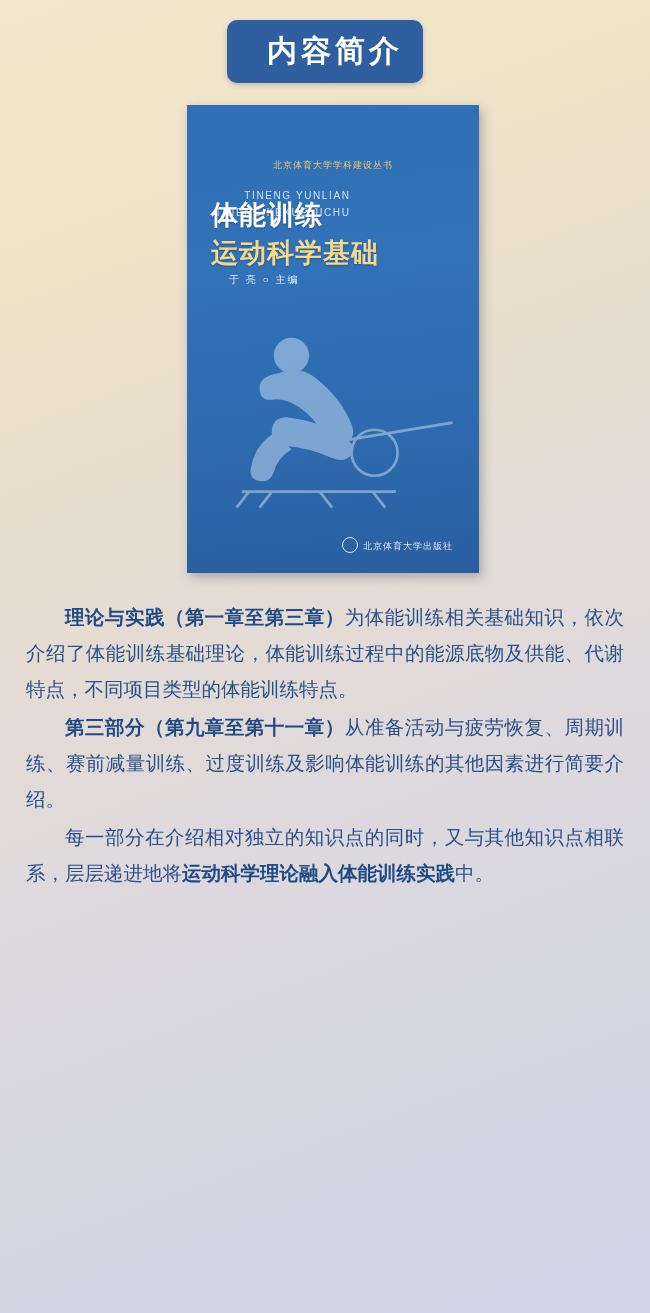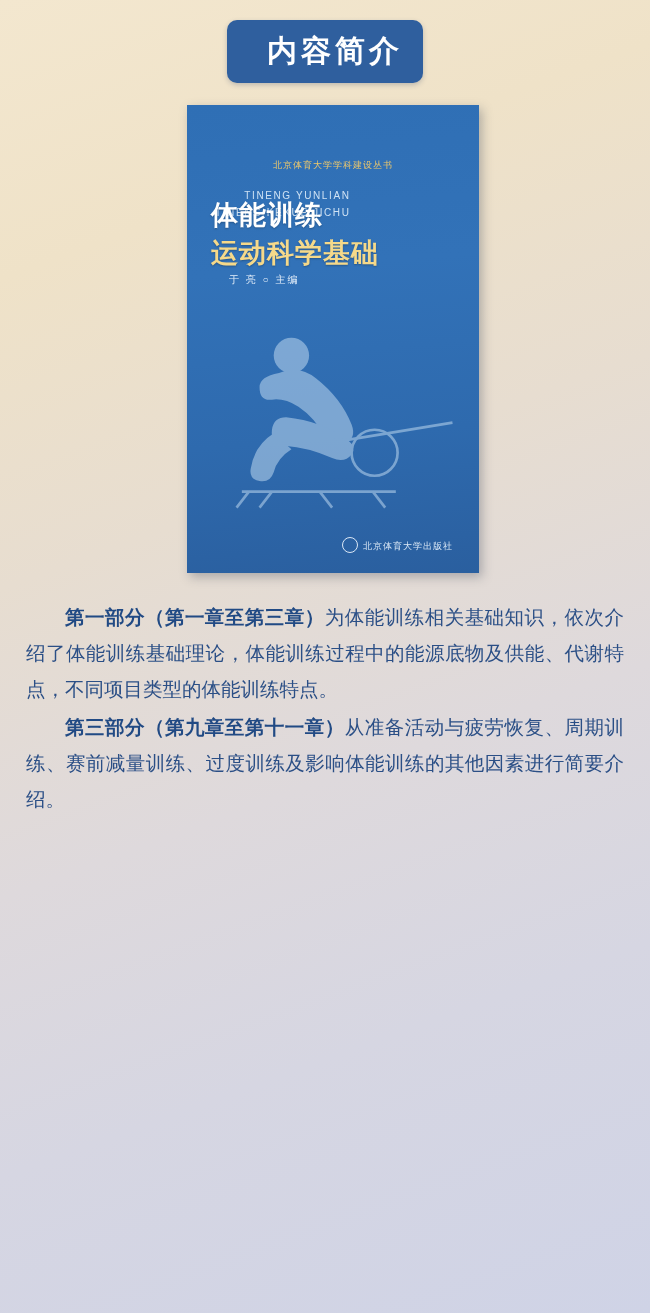--- a/index.html
+++ b/index.html
@@ -178,17 +178,18 @@
       </svg>
 
       <div class="cover-publisher">
         <span class="pub-seal"></span>
         <span>北京体育大学出版社</span>
       </div>
     </div>
   </div>
 
   <div class="content" id="content">
-      <p><b>第一部分（第一章至第三章）</b><span>为体能训练相关基础知识，依次介绍了体能训练基础理论，体能训练过程中的能源底物及供能、代谢特点，不同项目类型的体能训练特点。</span></p>
+      <p><b>理论与实践（第一章至第三章）</b><span>为体能训练相关基础知识，依次介绍了体能训练基础理论，体能训练过程中的能源底物及供能、代谢特点，不同项目类型的体能训练特点。</span></p>
       <p><b>第三部分（第九章至第十一章）</b><span>从准备活动与疲劳恢复、周期训练、赛前减量训练、过度训练及影响体能训练的其他因素进行简要介绍。</span></p>
+      <p><span>每一部分在介绍相对独立的知识点的同时，又与其他知识点相联系，层层递进地将</span><b>运动科学理论融入体能训练实践</b><span>中。</span></p>
     </div>
 
 </div>
 
 </body></html>

